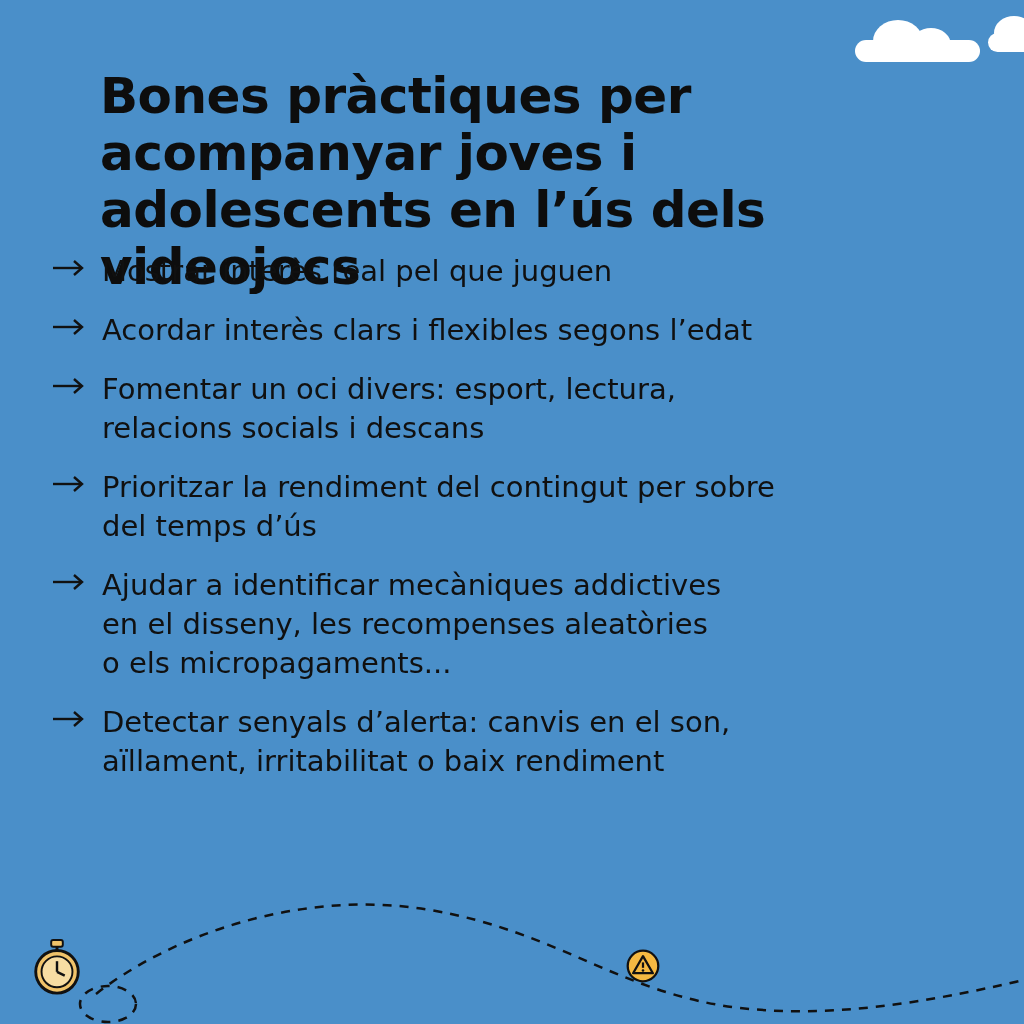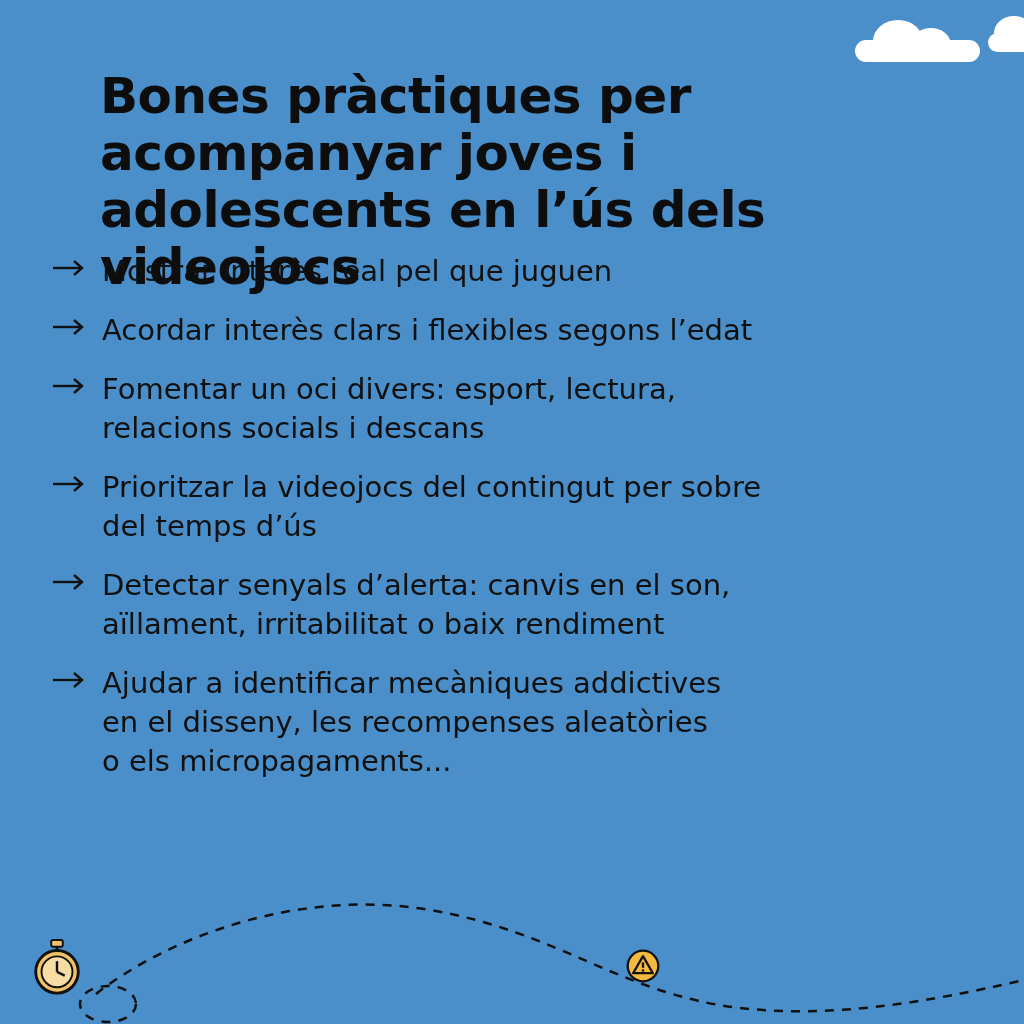--- a/index.html
+++ b/index.html
@@ -185,46 +185,46 @@
 relacions socials i descans</span>
     </div>
 
     <div class="item">
       <span class="arrow">
         <svg width="34" height="20" viewBox="0 0 34 20">
             <line x1="1" y1="10" x2="30" y2="10" stroke="#111" stroke-width="2.4"></line>
             <polyline points="22,3 30,10 22,17" fill="none" stroke="#111" stroke-width="2.4"></polyline>
           </svg>
       </span>
-      <span class="item-text">Prioritzar la videojocs del contingut per sobre
+      <span class="item-text">Prioritzar la rendiment del contingut per sobre
 del temps d’ús</span>
     </div>
 
-
-    <div class="item">
-      <span class="arrow">
-        <svg width="34" height="20" viewBox="0 0 34 20">
-            <line x1="1" y1="10" x2="30" y2="10" stroke="#111" stroke-width="2.4"></line>
-            <polyline points="22,3 30,10 22,17" fill="none" stroke="#111" stroke-width="2.4"></polyline>
-          </svg>
-      </span>
-      <span class="item-text">Detectar senyals d’alerta: canvis en el son,
-aïllament, irritabilitat o baix rendiment</span>
-    </div>
 
     <div class="item">
       <span class="arrow">
         <svg width="34" height="20" viewBox="0 0 34 20">
             <line x1="1" y1="10" x2="30" y2="10" stroke="#111" stroke-width="2.4"></line>
             <polyline points="22,3 30,10 22,17" fill="none" stroke="#111" stroke-width="2.4"></polyline>
           </svg>
       </span>
       <span class="item-text">Ajudar a identificar mecàniques addictives
 en el disseny, les recompenses aleatòries
 o els micropagaments...</span>
+    </div>
+
+    <div class="item">
+      <span class="arrow">
+        <svg width="34" height="20" viewBox="0 0 34 20">
+            <line x1="1" y1="10" x2="30" y2="10" stroke="#111" stroke-width="2.4"></line>
+            <polyline points="22,3 30,10 22,17" fill="none" stroke="#111" stroke-width="2.4"></polyline>
+          </svg>
+      </span>
+      <span class="item-text">Detectar senyals d’alerta: canvis en el son,
+aïllament, irritabilitat o baix rendiment</span>
     </div>
 
   </div>
 
   <svg class="bottom-deco" viewBox="0 0 1024 140">
     <ellipse cx="108" cy="120" rx="28" ry="18" fill="none" stroke="#111" stroke-width="2.5" stroke-dasharray="9 8"></ellipse>
     <path d="M96 110 C 170 52, 300 4, 430 26 C 560 48, 620 110, 740 124 C 830 134, 920 120, 1024 96" fill="none" stroke="#111" stroke-width="2.5" stroke-dasharray="9 8"></path>
   </svg>
 
   <svg class="stopwatch" viewBox="0 0 60 60">

